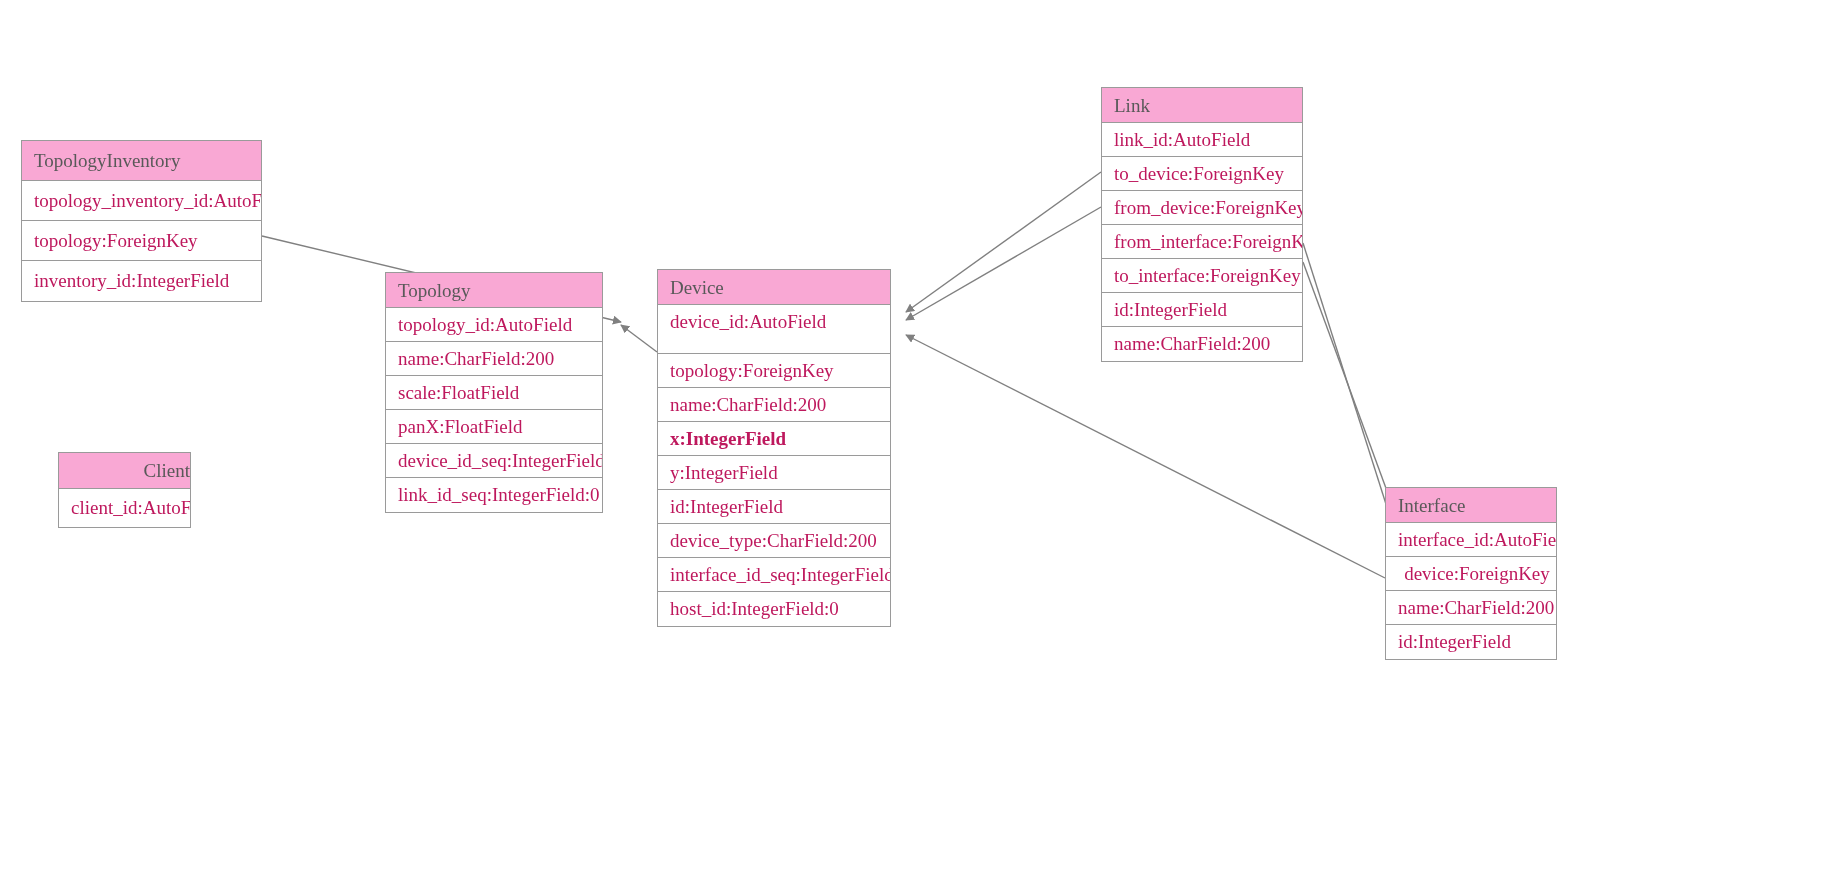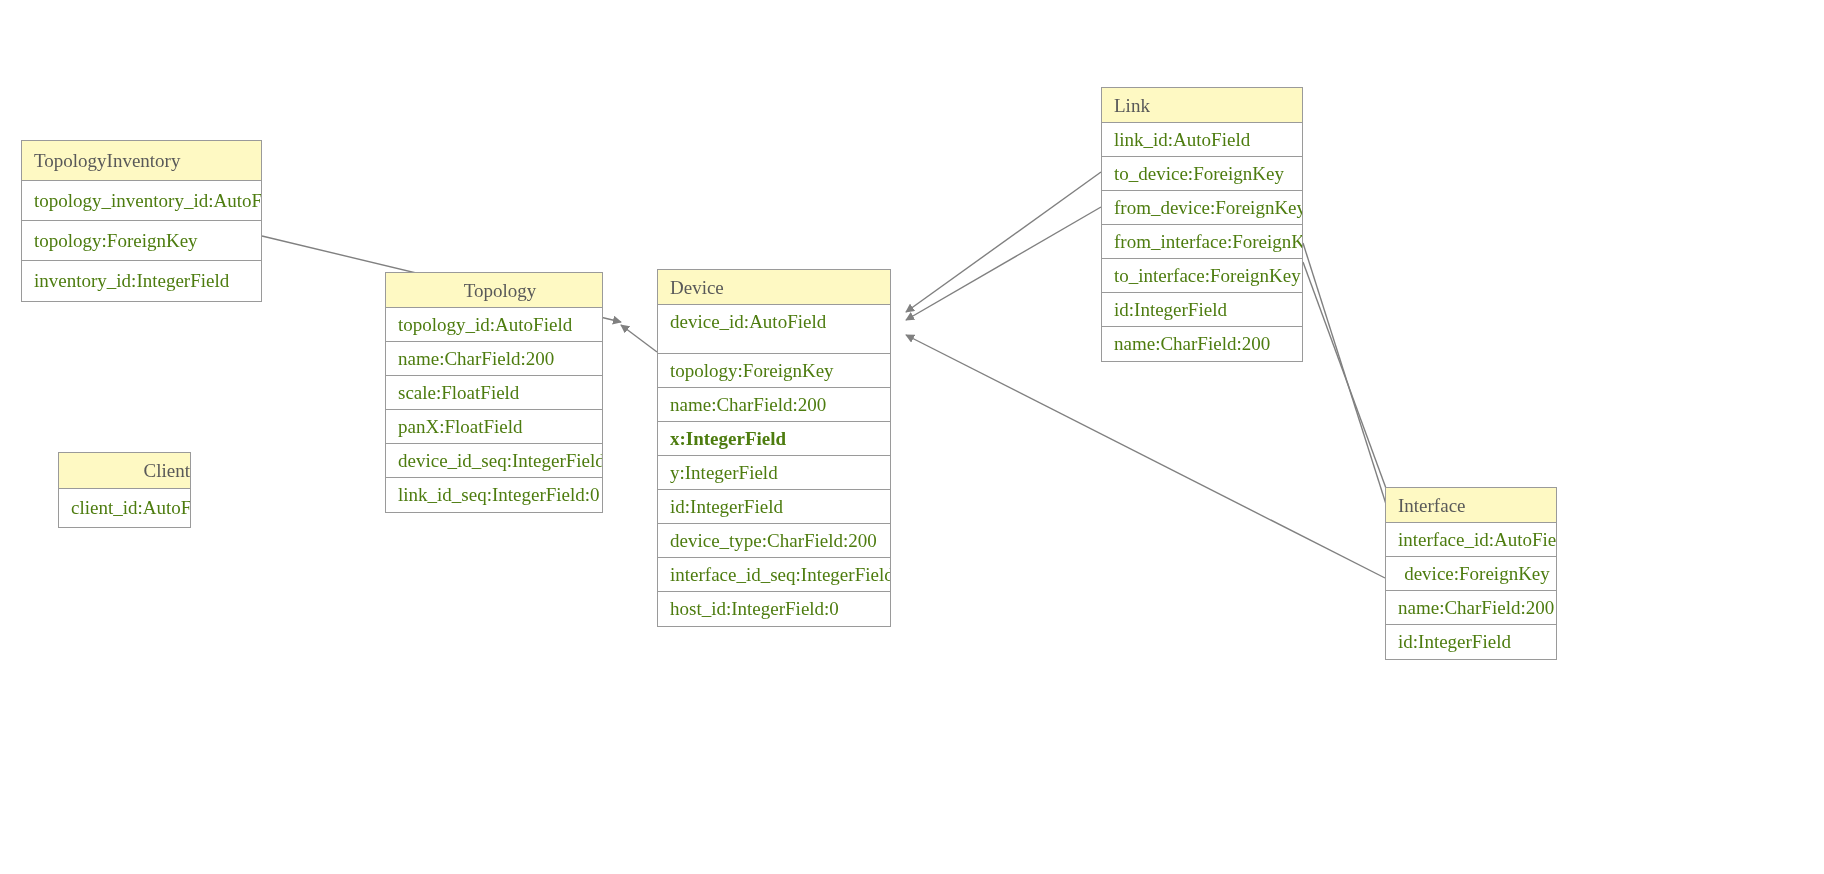--- a/index.html
+++ b/index.html
@@ -28,37 +28,37 @@
     position: absolute;
     box-sizing: border-box;
     border: 1px solid #9a9a9a;
     background: #ffffff;
     z-index: 2;
   }
   .entity-title {
     box-sizing: border-box;
     height: 40px;
     line-height: 40px;
-    background: #fef9c3;
+    background: #f9a8d4;
     border-bottom: 1px solid #9a9a9a;
     padding: 0 0 0 12px;
     font-size: 19px;
     color: #595959;
     white-space: nowrap;
     overflow: hidden;
   }
   .entity-field {
     box-sizing: border-box;
     height: 40px;
     line-height: 40px;
     background: #ffffff;
     border-bottom: 1px solid #9a9a9a;
     padding: 0 0 0 12px;
     font-size: 19px;
-    color: #4d7c0f;
+    color: #be185d;
     white-space: nowrap;
     overflow: hidden;
   }
   .entity-field:last-child {
     border-bottom: none;
   }
 </style>
 </head>
 <body>
 
@@ -87,21 +87,21 @@
     <div class="entity-field">topology:ForeignKey</div>
     <div class="entity-field">inventory_id:IntegerField</div>
   </div>
 
   <div class="entity" style="left:58px; top:452px; width:133px;text-align:right;">
     <div class="entity-title" style="height:36px; line-height:36px;">Client</div>
     <div class="entity-field" style="height:38px; line-height:38px;">client_id:AutoField</div>
   </div>
 
   <div class="entity" style="left:385px; top:272px; width:218px;">
-    <div class="entity-title" style="height:35px; line-height:35px;text-align:center;">Topology</div>
+    <div class="entity-title" style="height:35px; line-height:35px;">Topology</div>
     <div class="entity-field" style="height:34px; line-height:34px;">topology_id:AutoField</div>
     <div class="entity-field" style="height:34px; line-height:34px;">name:CharField:200</div>
     <div class="entity-field" style="height:34px; line-height:34px;">scale:FloatField</div>
     <div class="entity-field" style="height:34px; line-height:34px;">panX:FloatField</div>
     <div class="entity-field" style="height:34px; line-height:34px;">device_id_seq:IntegerField:0</div>
     <div class="entity-field" style="height:34px; line-height:34px;">link_id_seq:IntegerField:0</div>
   </div>
 
   <div class="entity" style="left:657px; top:269px; width:234px;">
     <div class="entity-title" style="height:35px; line-height:35px;">Device</div>

